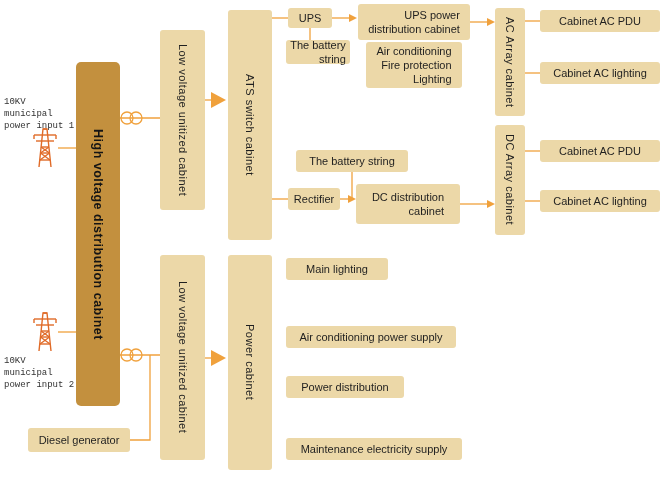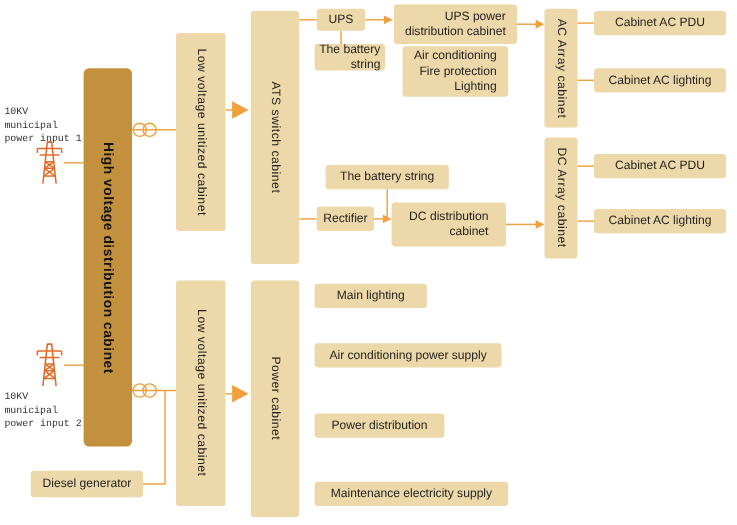--- a/index.html
+++ b/index.html
@@ -149,19 +149,19 @@
 cabinet</div>
 
   <div class="box vbox" style="left:495px;top:125px;width:30px;height:110px">DC Array cabinet</div>
 
   <div class="box" style="left:540px;top:140px;width:120px;height:22px">Cabinet AC PDU</div>
 
   <div class="box" style="left:540px;top:190px;width:120px;height:22px">Cabinet AC lighting</div>
 
   <div class="box" style="left:286px;top:258px;width:102px;height:22px">Main lighting</div>
 
-  <div class="box" style="left:286px;top:312px;width:170px;height:22px">Air conditioning power supply</div>
+  <div class="box" style="left:286px;top:326px;width:170px;height:22px">Air conditioning power supply</div>
 
   <div class="box" style="left:286px;top:376px;width:118px;height:22px">Power distribution</div>
 
   <div class="box" style="left:286px;top:438px;width:176px;height:22px">Maintenance electricity supply</div>
 
 </div>
 
 </body></html>

